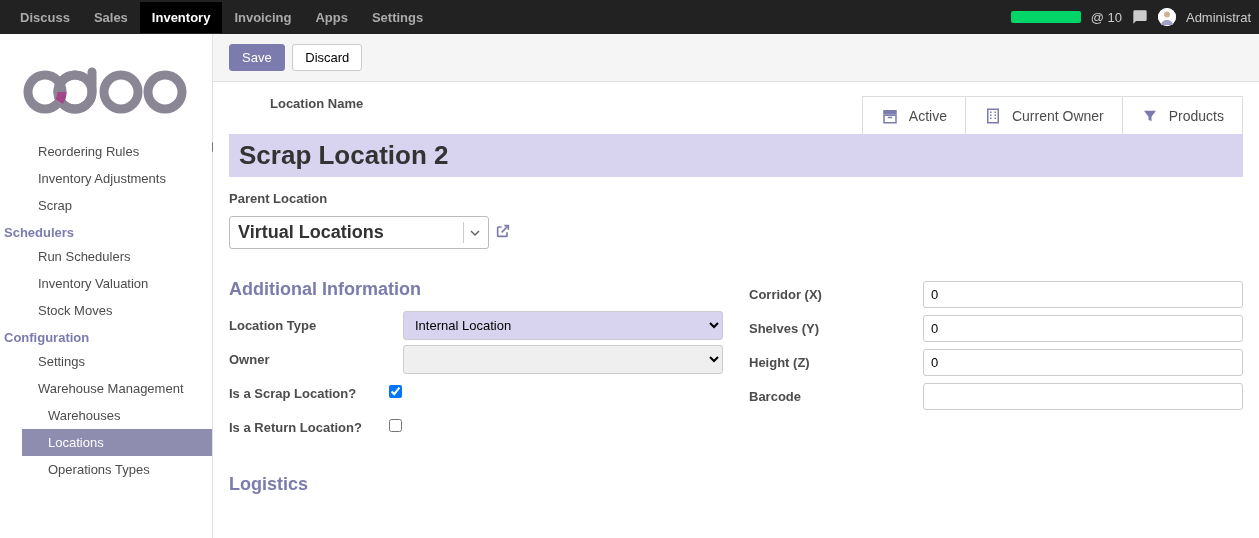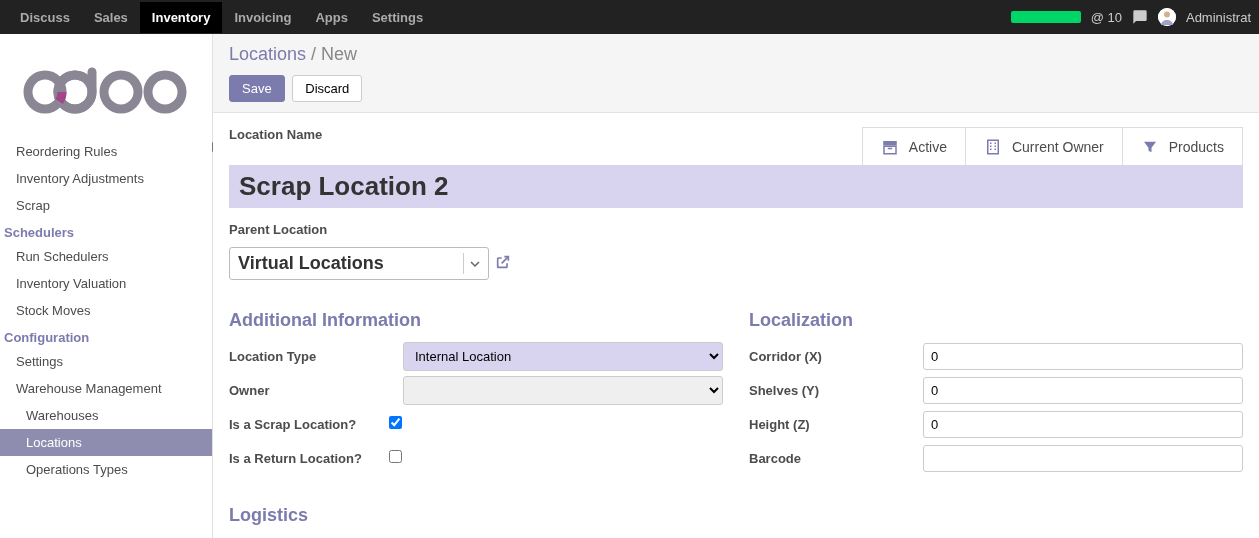--- a/index.html
+++ b/index.html
@@ -18,37 +18,37 @@
 
     
     .wrap { display: flex; height: calc(538px - 34px); }
     .sidebar { width: 213px; min-width: 213px; border-right: 1px solid #e0e0e0; height: 100%; overflow: visible; position: relative; }
     .sidebar::after { content: ""; position: absolute; right: -6px; top: 108px; border-left: 6px solid #777; border-top: 5px solid transparent; border-bottom: 5px solid transparent; }
 
     .logo-wrap { padding: 28px 0 24px 0; display: flex; justify-content: center; }
     .logo { width: 170px; height: 52px; }
 
     .side-scroll { overflow-y: auto; height: calc(100% - 104px); scrollbar-width: thin; }
-    .side-list a { display: block; padding: 6px 10px 6px 10px; color: #4c4c4c; text-decoration: none; cursor: pointer; font-size: 13px; }
+    .side-list a { display: block; padding: 6px 10px 6px 10px; color: #4c4c4c; text-decoration: none; cursor: pointer; font-size: 13px; margin-left: 22px; }
     .side-list a.indent1 { padding-left: 16px; }
     .side-list a.indent2 { padding-left: 26px; }
     .side-list a.active { background: #8f8daf; color: #fff; }
     .side-section { color: #7c7bad; padding: 6px 8px 3px 4px; font-size: 13px; font-weight: 600; }
 
     
     .main { flex: 1; background: #fff; position: relative; }
     .control-panel { background: #f5f5f5; padding: 10px 16px; border-bottom: 1px solid #e2e2e2; }
     .breadcrumb { margin-bottom: 10px; font-size: 18px; color: #888; }
     .breadcrumb a { color: #7c7bad; text-decoration: none; cursor: pointer; }
     .cp-buttons button { font-size: 13px; padding: 5px 12px; border-radius: 3px; border: 1px solid #ccc; background: #fff; cursor: pointer; margin-right: 4px; }
     .cp-buttons button.primary { background: #7c7bad; border-color: #7c7bad; color: #fff; }
 
     .sheet { padding: 14px 16px 0 16px; }
 
-    .ln-row { display: flex; align-items: flex-start; }
+    .ln-row { display: flex; align-items: flex-start; margin-left: 41px; }
     .ln-label { font-weight: 700; font-size: 13px; color: #4c4c4c; margin-bottom: 8px; }
 
     .stat-buttons { margin-left: auto; display: flex; border: 1px solid #ddd; }
     .stat-btn { display: flex; align-items: center; gap: 10px; padding: 10px 18px; border-left: 1px solid #ddd; cursor: pointer; color: #4c4c4c; font-size: 14px; }
     .stat-btn:first-child { border-left: none; }
     .stat-icon { width: 18px; height: 18px; }
 
     .title-input { width: 100%; background: #d8d4f0; border: none; color: #333; font-size: 26px; font-weight: 700; padding: 6px 10px; margin-top: -2px; }
 
     .pl-label { font-weight: 700; font-size: 13px; margin: 14px 0 10px 0; }
@@ -132,25 +132,20 @@
         <a class="indent1">Warehouse Management</a>
         <a class="indent2">Warehouses</a>
         <a class="indent2 active">Locations</a>
         <a class="indent2">Operations Types</a>
       </div>
     </div>
   </div>
 
   <div class="main">
     <div class="control-panel">
-      <div class="breadcrumb">
-        <a>Locations</a>
-        <span> / </span>
-        <span>New</span>
-      </div>
       <div class="cp-buttons">
         <button class="primary">Save</button>
         <button>Discard</button>
       </div>
     </div>
 
     <div class="sheet">
       <div class="ln-row">
         <div>
           <div class="ln-label">Location Name</div>
@@ -222,21 +217,20 @@
             <div class="flabel">Is a Scrap Location?</div>
             <div class="fval"><input type="checkbox" checked="" style=""></div>
           </div>
           <div class="frow">
             <div class="flabel">Is a Return Location?</div>
             <div class="fval"><input type="checkbox" style=""></div>
           </div>
         </div>
 
         <div class="sec-col">
-          <div class="sec-title">Localization</div>
 
           <div class="frow">
             <div class="flabel">Corridor (X)</div>
             <div class="fval"><input type="text" value="0" style=""></div>
           </div>
           <div class="frow">
             <div class="flabel">Shelves (Y)</div>
             <div class="fval"><input type="text" value="0" style=""></div>
           </div>
           <div class="frow">

